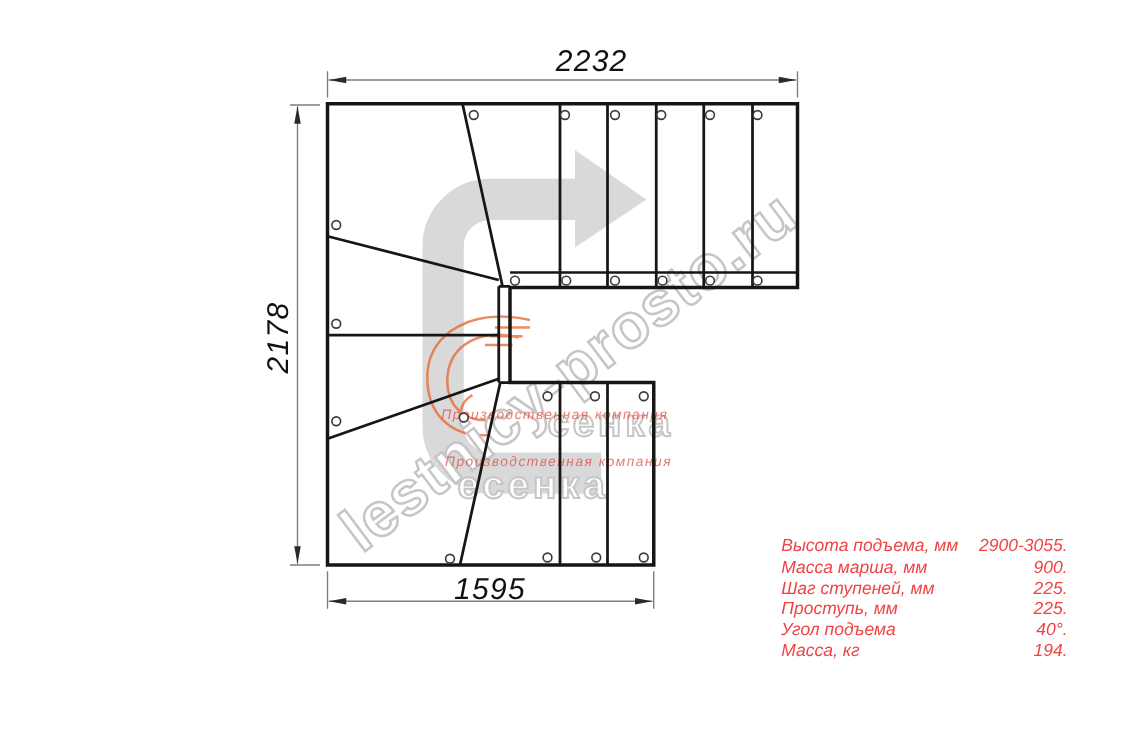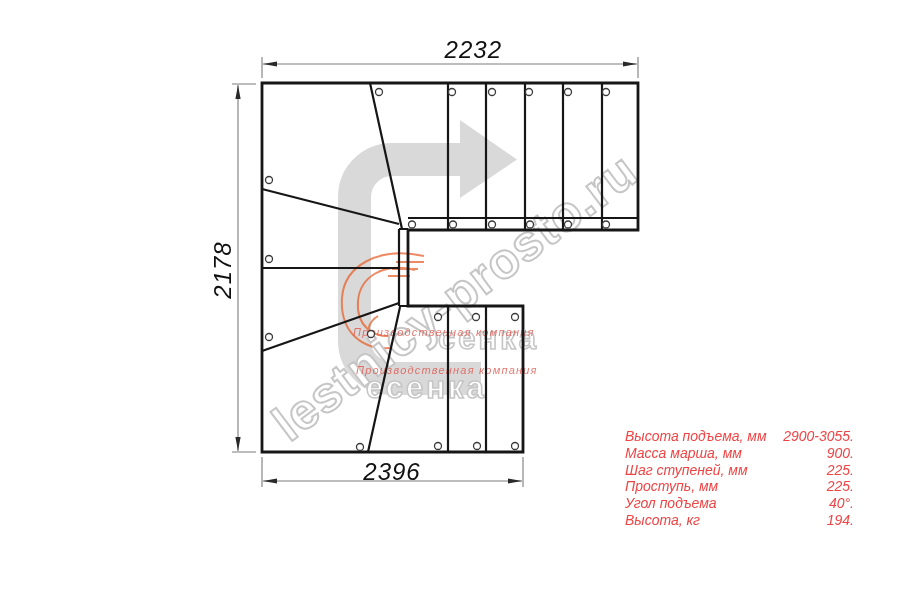--- a/index.html
+++ b/index.html
@@ -145,21 +145,21 @@
     <polygon points="637,64 623,61.4 623,66.6"></polygon>
     <polygon points="238,85 235.4,99 240.6,99"></polygon>
     <polygon points="238,451 235.4,437 240.6,437"></polygon>
     <polygon points="263,481 277,478.4 277,483.6"></polygon>
     <polygon points="522,481 508,478.4 508,483.6"></polygon>
   </g>
 </svg>
 
 <div class="dim-text" id="dim-top">2232</div>
 <div class="dim-text" id="dim-left">2178</div>
-<div class="dim-text" id="dim-bottom">2396</div>
+<div class="dim-text" id="dim-bottom">1595</div>
 
 <div class="spec-table">
   <div class="spec-row">
     <span class="spec-label">Высота подъема, мм</span>
     <span class="spec-value">2900-3055.</span>
   </div>
   <div class="spec-row">
     <span class="spec-label">Масса марша, мм</span>
     <span class="spec-value">900.</span>
   </div>
@@ -169,16 +169,16 @@
   </div>
   <div class="spec-row">
     <span class="spec-label">Проступь, мм</span>
     <span class="spec-value">225.</span>
   </div>
   <div class="spec-row">
     <span class="spec-label">Угол подъема</span>
     <span class="spec-value">40°.</span>
   </div>
   <div class="spec-row">
-    <span class="spec-label">Высота, кг</span>
+    <span class="spec-label">Масса, кг</span>
     <span class="spec-value">194.</span>
   </div>
 </div>
 
 </body></html>

